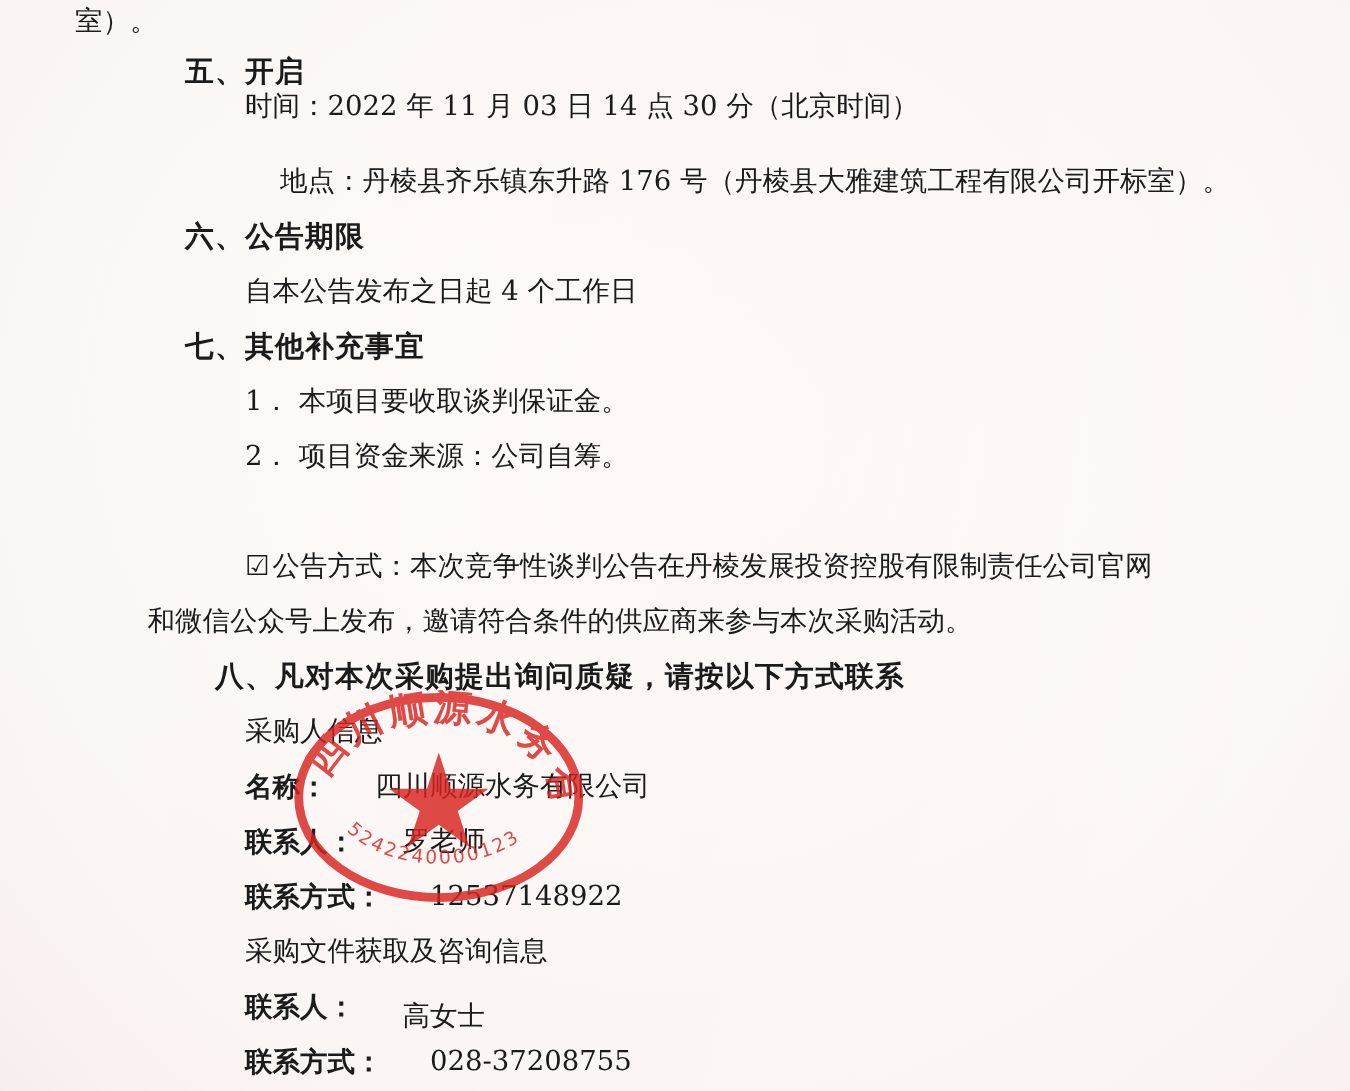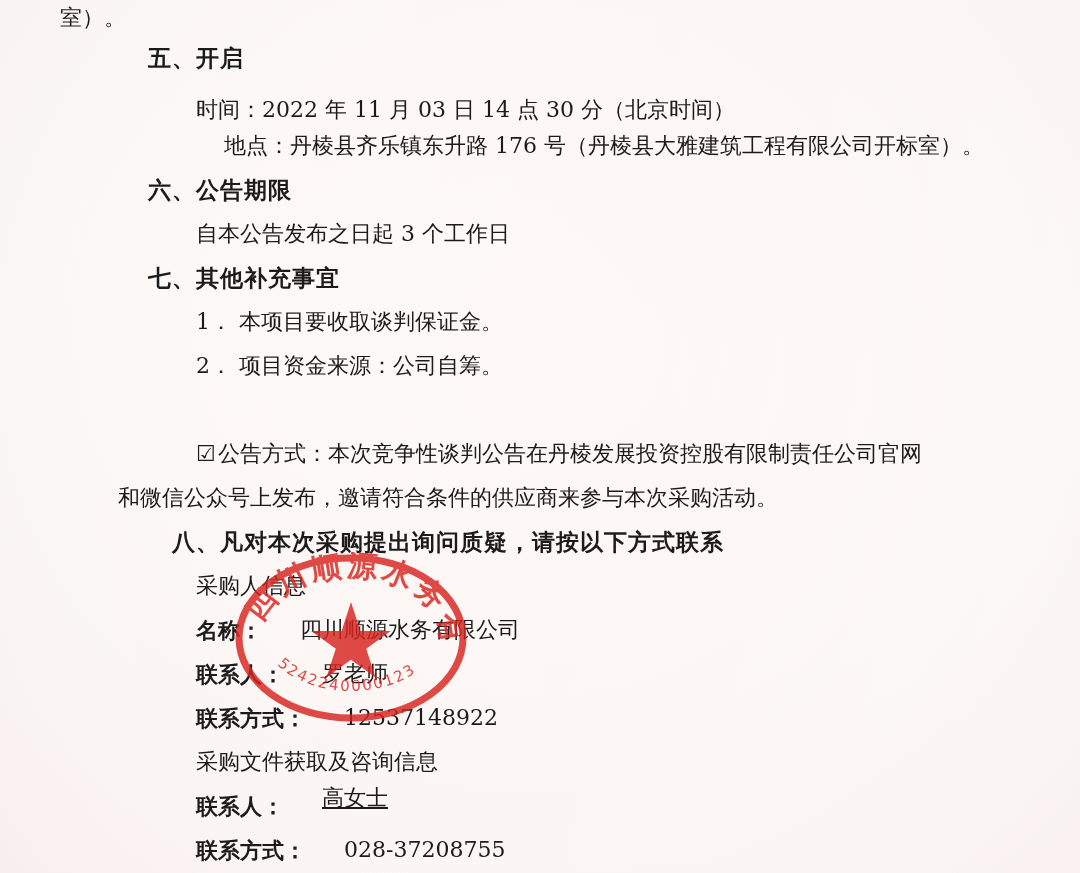--- a/index.html
+++ b/index.html
@@ -62,27 +62,27 @@
 
 <div class="paper"></div>
 
 <div class="page">
 
   <div class="body-line" style="left:60px; top:-4px;">室）。</div>
 
   <div class="sec-head" style="left:148px; top:36px;">五、</div>
   <div class="sec-head" style="left:196px; top:36px;">开启</div>
 
-  <div class="body-line indent-3" style="top:88px;">时间：2022 年 11 月 03 日 14 点 30 分（北京时间）</div>
+  <div class="body-line indent-3" style="top:64px;">时间：2022 年 11 月 03 日 14 点 30 分（北京时间）</div>
   <div class="body-line indent-3" style="top:124px;margin-left:28px;">地点：丹棱县齐乐镇东升路 176 号（丹棱县大雅建筑工程有限公司开标室）。</div>
 
   <div class="sec-head" style="left:148px; top:168px;">六、</div>
   <div class="sec-head" style="left:196px; top:168px;">公告期限</div>
 
-  <div class="body-line indent-3" style="top:212px;">自本公告发布之日起 3 个工作日</div>
+  <div class="body-line indent-3" style="top:212px;">自本公告发布之日起 4 个工作日</div>
 
   <div class="sec-head" style="left:148px; top:256px;">七、</div>
   <div class="sec-head" style="left:196px; top:256px;">其他补充事宜</div>
 
   <div class="body-line" style="left:196px; top:300px;">1． 本项目要收取谈判保证金。</div>
   <div class="body-line" style="left:196px; top:344px;">2． 项目资金来源：公司自筹。</div>
 
   <div class="body-line" style="left:196px; top:432px;">☑</div>
   <div class="body-line" style="left:218px; top:432px;">公告方式：本次竞争性谈判公告在丹棱发展投资控股有限制责任公司官网</div>
   <div class="body-line" style="left:118px; top:476px;">和微信公众号上发布，邀请符合条件的供应商来参与本次采购活动。</div>
@@ -97,21 +97,21 @@
 
   <div class="body-line bold" style="left:196px; top:652px;">联系人：</div>
   <div class="body-line" style="left:322px; top:652px;">罗老师</div>
 
   <div class="body-line bold" style="left:196px; top:696px;">联系方式：</div>
   <div class="body-line" style="left:344px; top:696px;">12537148922</div>
 
   <div class="body-line" style="left:196px; top:740px;">采购文件获取及咨询信息</div>
 
   <div class="body-line bold" style="left:196px; top:784px;">联系人：</div>
-  <div class="body-line" style="left:322px; top:776px;text-decoration:underline;">高女士</div>
+  <div class="body-line" style="left:322px; top:792px;">高女士</div>
 
   <div class="body-line bold" style="left:196px; top:828px;">联系方式：</div>
   <div class="body-line" style="left:344px; top:828px;text-align:center;">028-37208755</div>
 
   <div class="seal">
     <svg width="238" height="172" viewBox="0 0 238 172" xmlns="http://www.w3.org/2000/svg">
       <g opacity="0.82">
         <ellipse cx="119" cy="86" rx="112" ry="80" fill="none" stroke="#d9241f" stroke-width="7"></ellipse>
         <path id="sealArc" d="M 28 86 A 91 62 0 0 1 210 86" fill="none" stroke="none"></path>
         <text font-family="'DejaVu Serif', serif" font-size="30" font-weight="bold" fill="#d9241f" letter-spacing="4">

